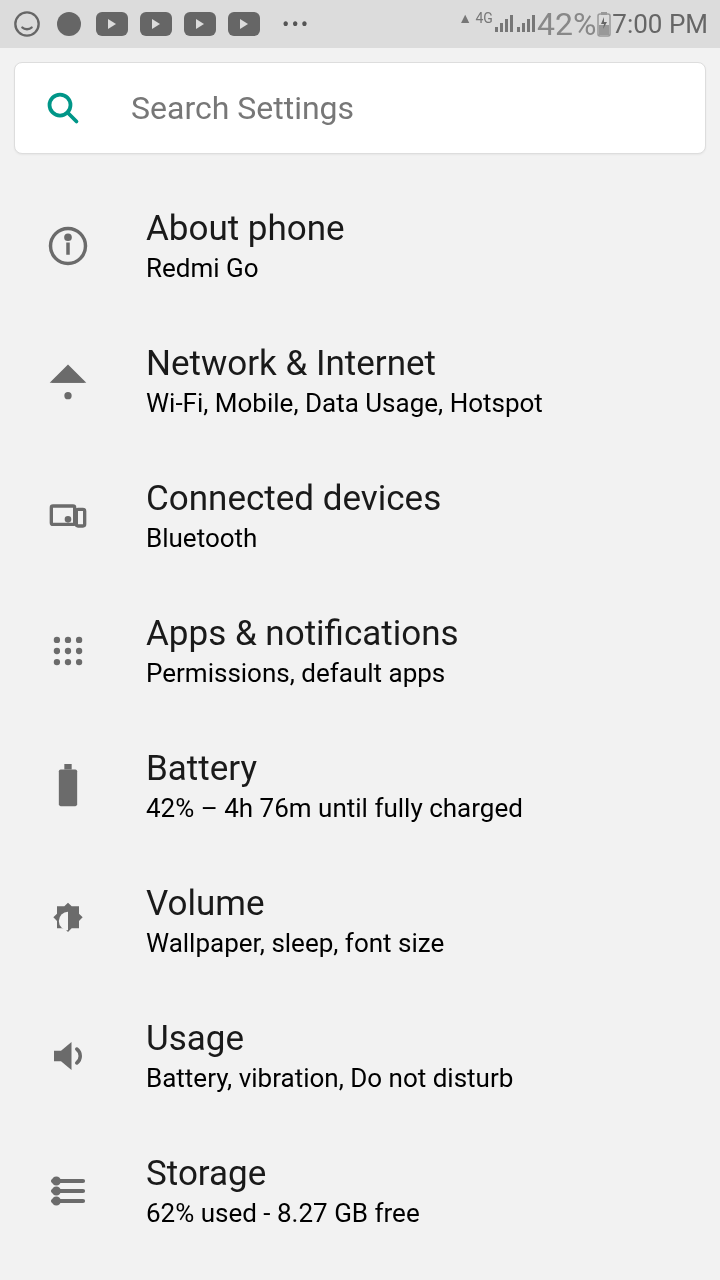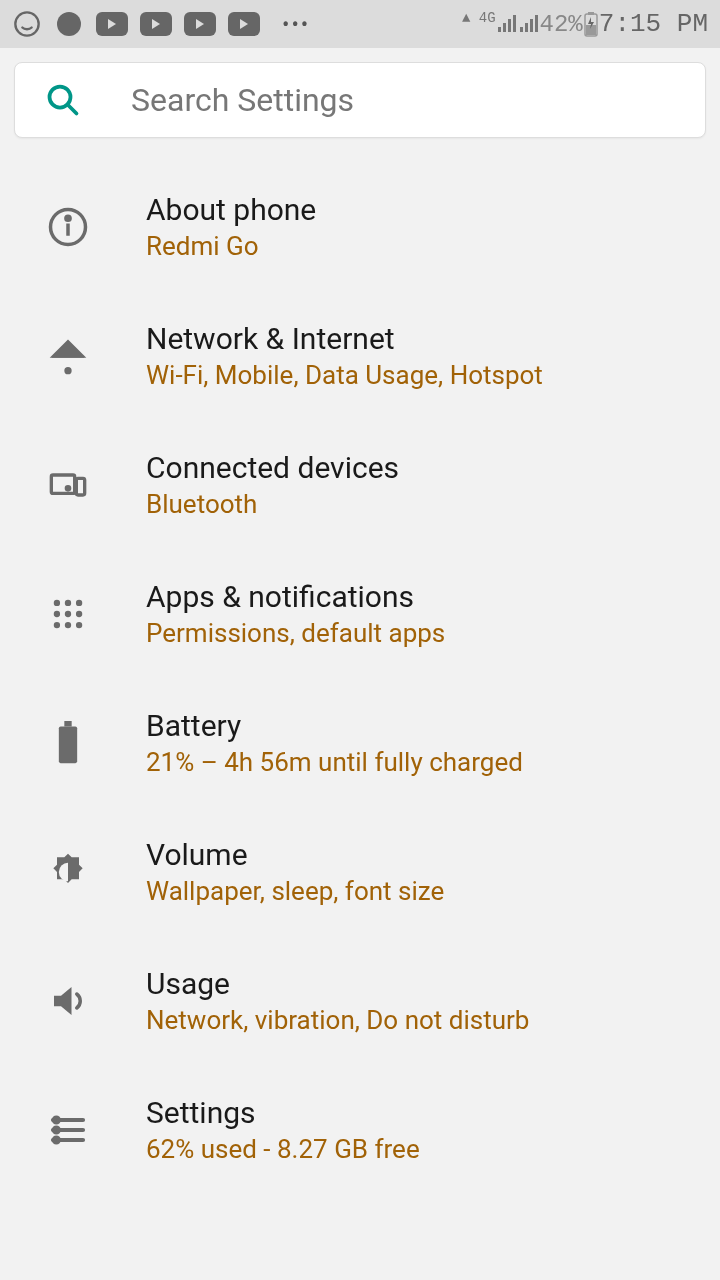--- a/index.html
+++ b/index.html
@@ -12,35 +12,35 @@
   }
   .status-bar {
     height: 48px;
     background: #dcdcdc;
     display: flex;
     align-items: center;
     padding: 0 12px;
     color: #666;
   }
   .status-left { display: flex; align-items: center; gap: 12px; }
-  .status-right { margin-left: auto; display: flex; align-items: center; gap: 0; font-size: 22px; color:#777;font-family:Liberation Mono, monospace;}
+  .status-right { margin-left: auto; display: flex; align-items: center; gap: 0; font-size: 22px; color:#777;}
   .sb-icon { width: 30px; height: 30px; display:flex; align-items:center; justify-content:center; }
   .rounded-rect { width: 32px; height: 24px; border-radius: 6px; background:#666; display:flex; align-items:center; justify-content:center;}
   .rounded-rect .tri { width:0;height:0;border-left:8px solid #dcdcdc;border-top:5px solid transparent;border-bottom:5px solid transparent;}
   .dots3 { font-size: 22px; letter-spacing: 2px; color:#555; padding-left:10px;}
   .sig { display:inline-block; }
   .time { font-size: 26px; font-weight:400; color:#666; }
-  .batt-txt { font-size: 24px; color:#888; }
+  .batt-txt { font-size: 32px; color:#888; }
 
   .search-card {
     margin: 14px;
     background: #fff;
     border: 1px solid #ddd;
     border-radius: 8px;
-    height: 76px;
+    height: 92px;
     display:flex;
     align-items:center;
     padding: 0 30px;
     gap: 50px;
     box-shadow: 0 1px 2px rgba(0,0,0,0.05);
   }
   .search-icon { color:#009688; }
   .search-text { font-size: 32px; color:#777; }
 
   .list { padding: 10px 0 0 0; }
@@ -50,22 +50,22 @@
     padding: 30px 30px 30px 44px;
     gap: 54px;
   }
   .item-icon {
     width: 48px; height:48px;
     display:flex; align-items:center; justify-content:center;
     color:#6b6b6b;
     flex-shrink:0;
   }
   .item-text { display:flex; flex-direction:column; gap:4px; }
-  .item-title { font-size: 30px; color:#1a1a1a; font-weight:400; }
-  .item-sub { font-size: 26px; color:#a16207; }
+  .item-title { font-size: 35px; color:#1a1a1a; font-weight:400; }
+  .item-sub { font-size: 26px; color:#000000; }
 
   svg { display:block; }
 </style>
 </head>
 <body>
 
 <div class="status-bar">
   <div class="status-left">
     <span class="sb-icon">
       <svg width="28" height="28" viewBox="0 0 24 24" fill="none" stroke="#666" stroke-width="2">
@@ -106,21 +106,21 @@
     </span>
     <span class="batt-txt">42%</span>
     <span>
       <svg width="16" height="26">
           <rect x="2" y="3" width="12" height="22" rx="2" fill="none" stroke="#999" stroke-width="1.5"></rect>
           <rect x="5" y="1" width="6" height="3" fill="#999"></rect>
           <rect x="3" y="14" width="10" height="10" fill="#999"></rect>
           <path d="M8 6l-3 7h3l-1 5 4-7H8z" fill="#666"></path>
         </svg>
     </span>
-    <span class="time">7:15 PM</span>
+    <span class="time">7:00 PM</span>
   </div>
 </div>
 
 <div class="search-card">
   <span class="search-icon">
     <svg width="36" height="36" viewBox="0 0 24 24" fill="none" stroke="#009688" stroke-width="2.5">
         <circle cx="10" cy="10" r="7"></circle>
         <line x1="21" y1="21" x2="15" y2="15" stroke-linecap="round"></line>
       </svg>
   </span>
@@ -192,21 +192,21 @@
 
   <div class="item">
     <span class="item-icon">
       <svg width="24" height="44" viewBox="0 0 12 24" fill="#6b6b6b">
           <rect x="1" y="3" width="10" height="20" rx="1"></rect>
           <rect x="4" y="0" width="4" height="3"></rect>
         </svg>
     </span>
     <div class="item-text">
       <span class="item-title">Battery</span>
-      <span class="item-sub">21% – 4h 56m until fully charged</span>
+      <span class="item-sub">42% – 4h 76m until fully charged</span>
     </div>
   </div>
 
   <div class="item">
     <span class="item-icon">
       <svg width="44" height="44" viewBox="0 0 24 24" fill="#6b6b6b">
           <path d="M12 2l2 2h4v4l2 2-2 2v4h-4l-2 2-2-2H6v-4l-2-2 2-2V4h4z"></path>
           <path d="M12 7a5 5 0 000 10V7z" fill="#f2f2f2"></path>
         </svg>
     </span>
@@ -218,34 +218,34 @@
 
   <div class="item">
     <span class="item-icon">
       <svg width="42" height="42" viewBox="0 0 24 24" fill="#6b6b6b">
           <path d="M4 9v6h4l6 5V4L8 9H4z"></path>
           <path d="M17 8a5 5 0 010 8" fill="none" stroke="#6b6b6b" stroke-width="2" stroke-linecap="round"></path>
         </svg>
     </span>
     <div class="item-text">
       <span class="item-title">Usage</span>
-      <span class="item-sub">Network, vibration, Do not disturb</span>
+      <span class="item-sub">Battery, vibration, Do not disturb</span>
     </div>
   </div>
 
   <div class="item" style="padding-bottom:0;">
     <span class="item-icon">
       <svg width="40" height="34" viewBox="0 0 24 20" fill="none" stroke="#6b6b6b" stroke-width="2.5" stroke-linecap="round">
           <line x1="3" y1="4" x2="21" y2="4"></line>
           <line x1="3" y1="10" x2="21" y2="10"></line>
           <line x1="3" y1="16" x2="21" y2="16"></line>
           <circle cx="5" cy="4" r="1.5" fill="#6b6b6b"></circle>
           <circle cx="5" cy="10" r="1.5" fill="#6b6b6b"></circle>
           <circle cx="5" cy="16" r="1.5" fill="#6b6b6b"></circle>
         </svg>
     </span>
     <div class="item-text">
-      <span class="item-title">Settings</span>
+      <span class="item-title">Storage</span>
       <span class="item-sub">62% used - 8.27 GB free</span>
     </div>
   </div>
 
 </div>
 
 </body></html>

